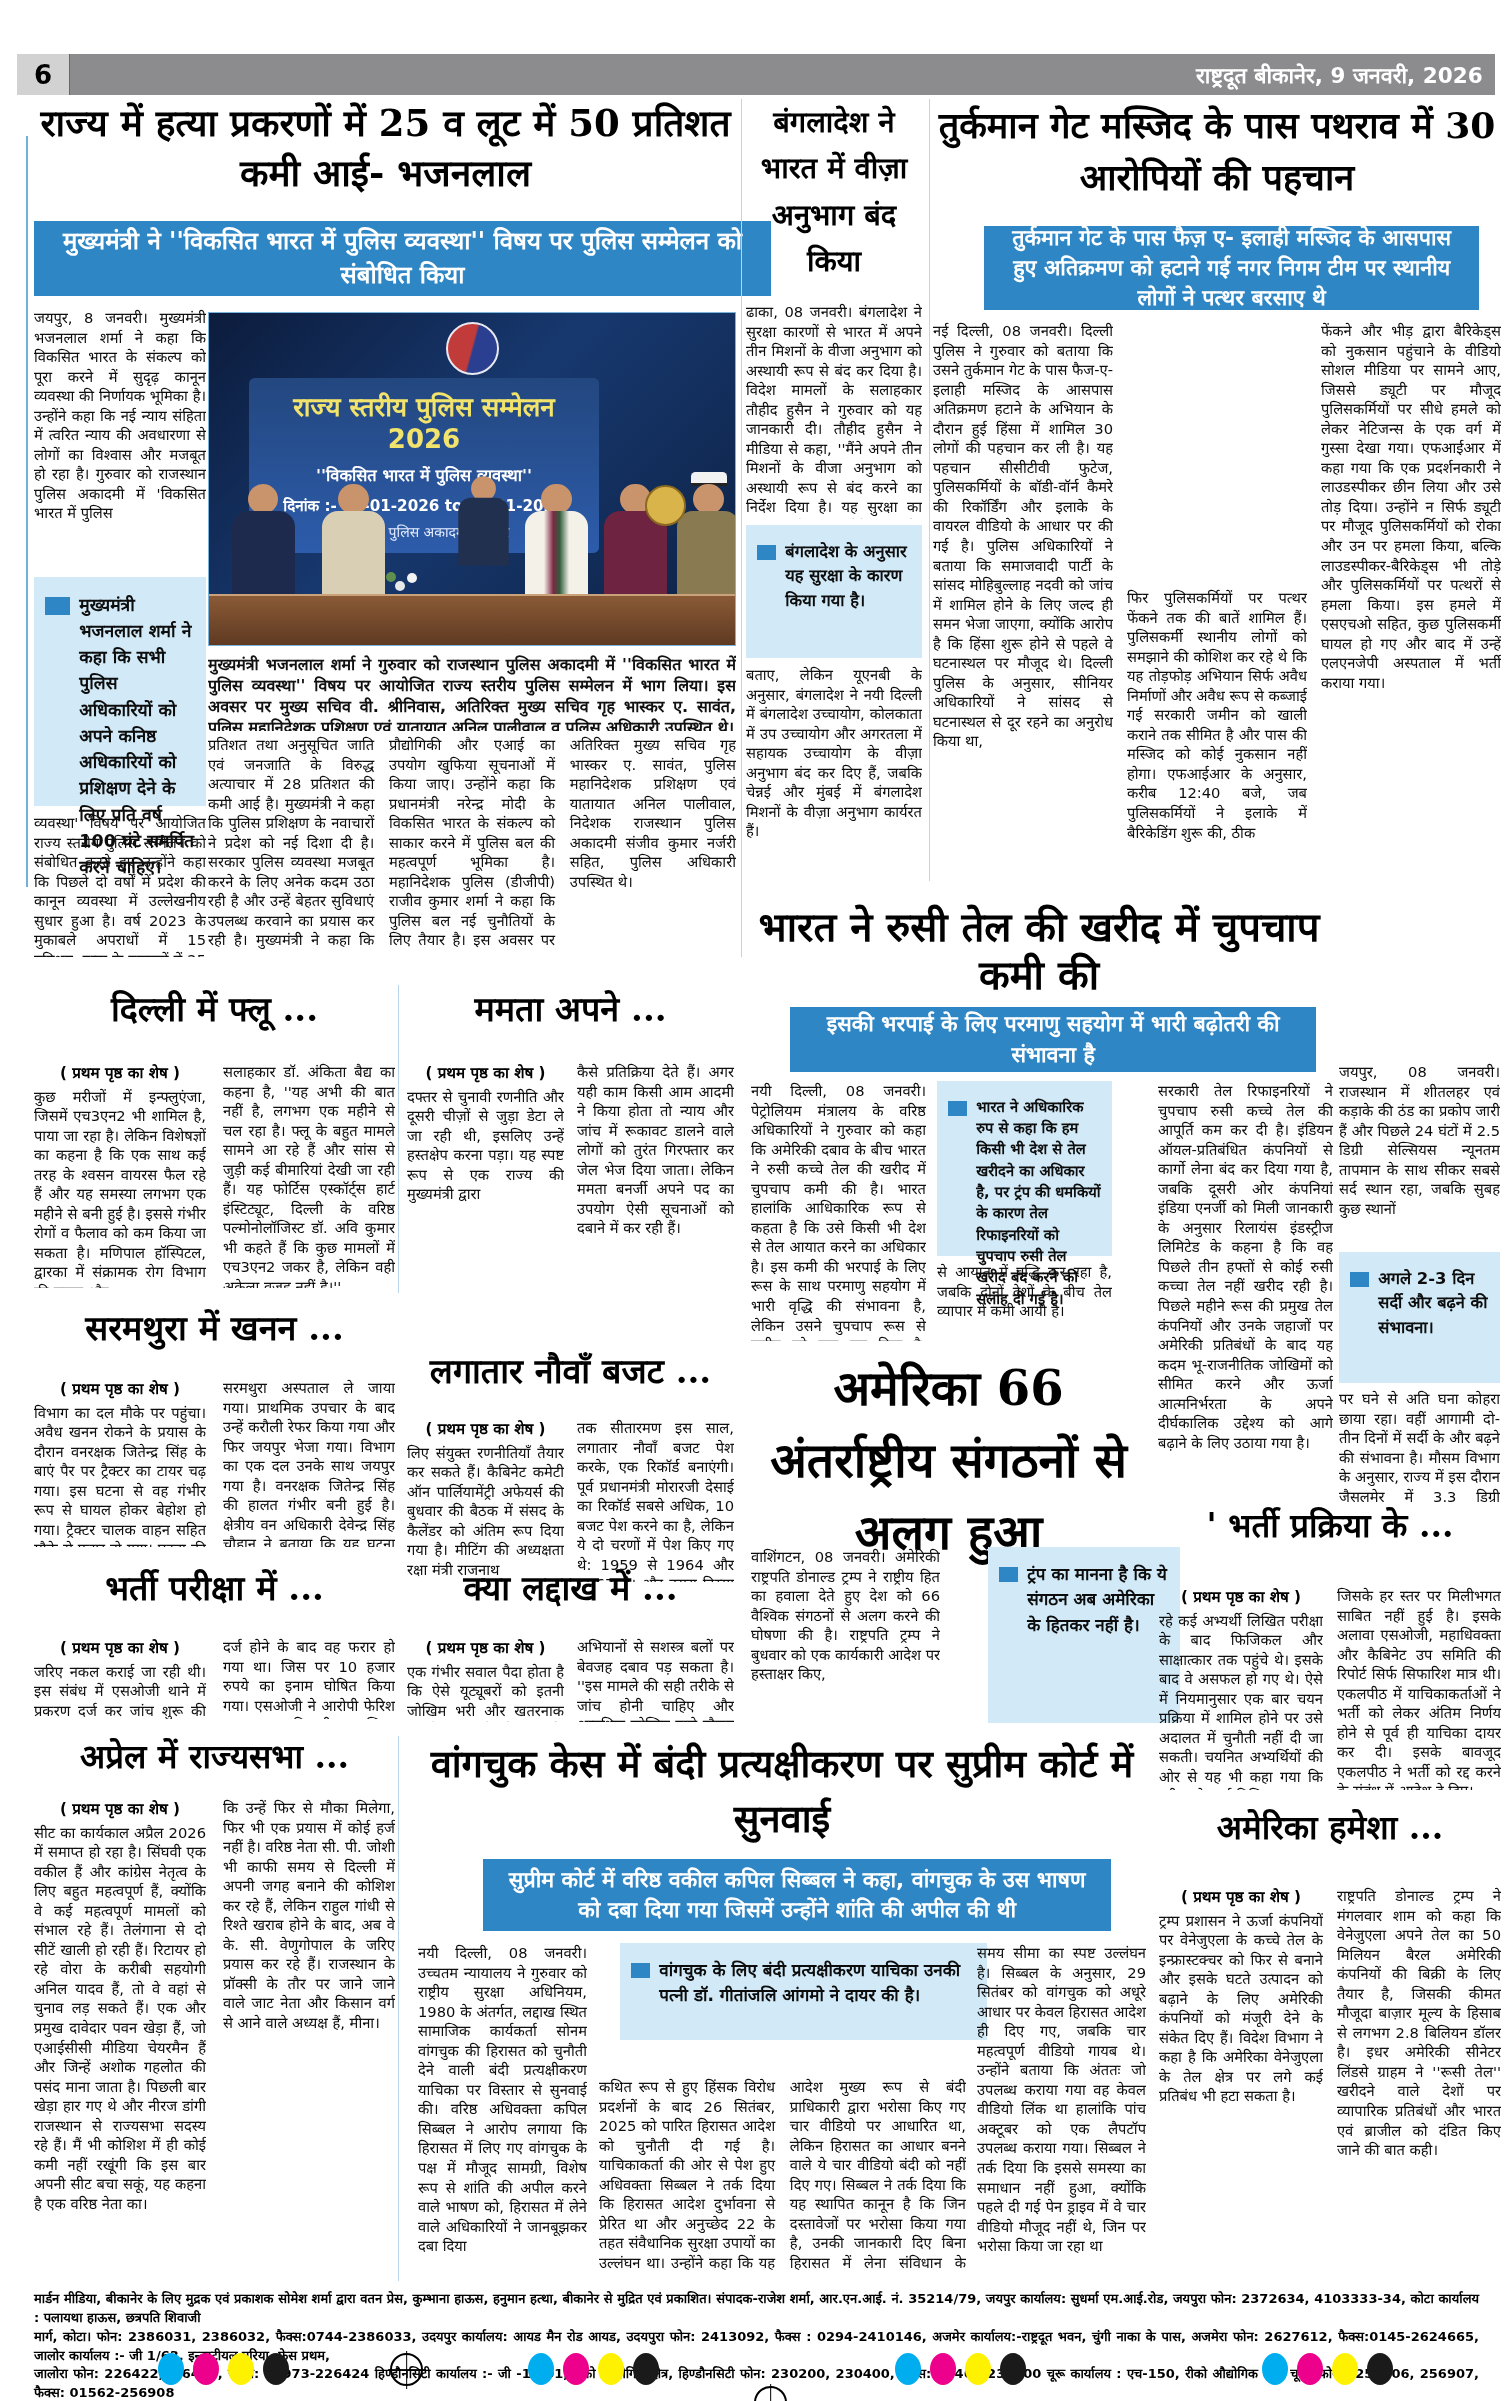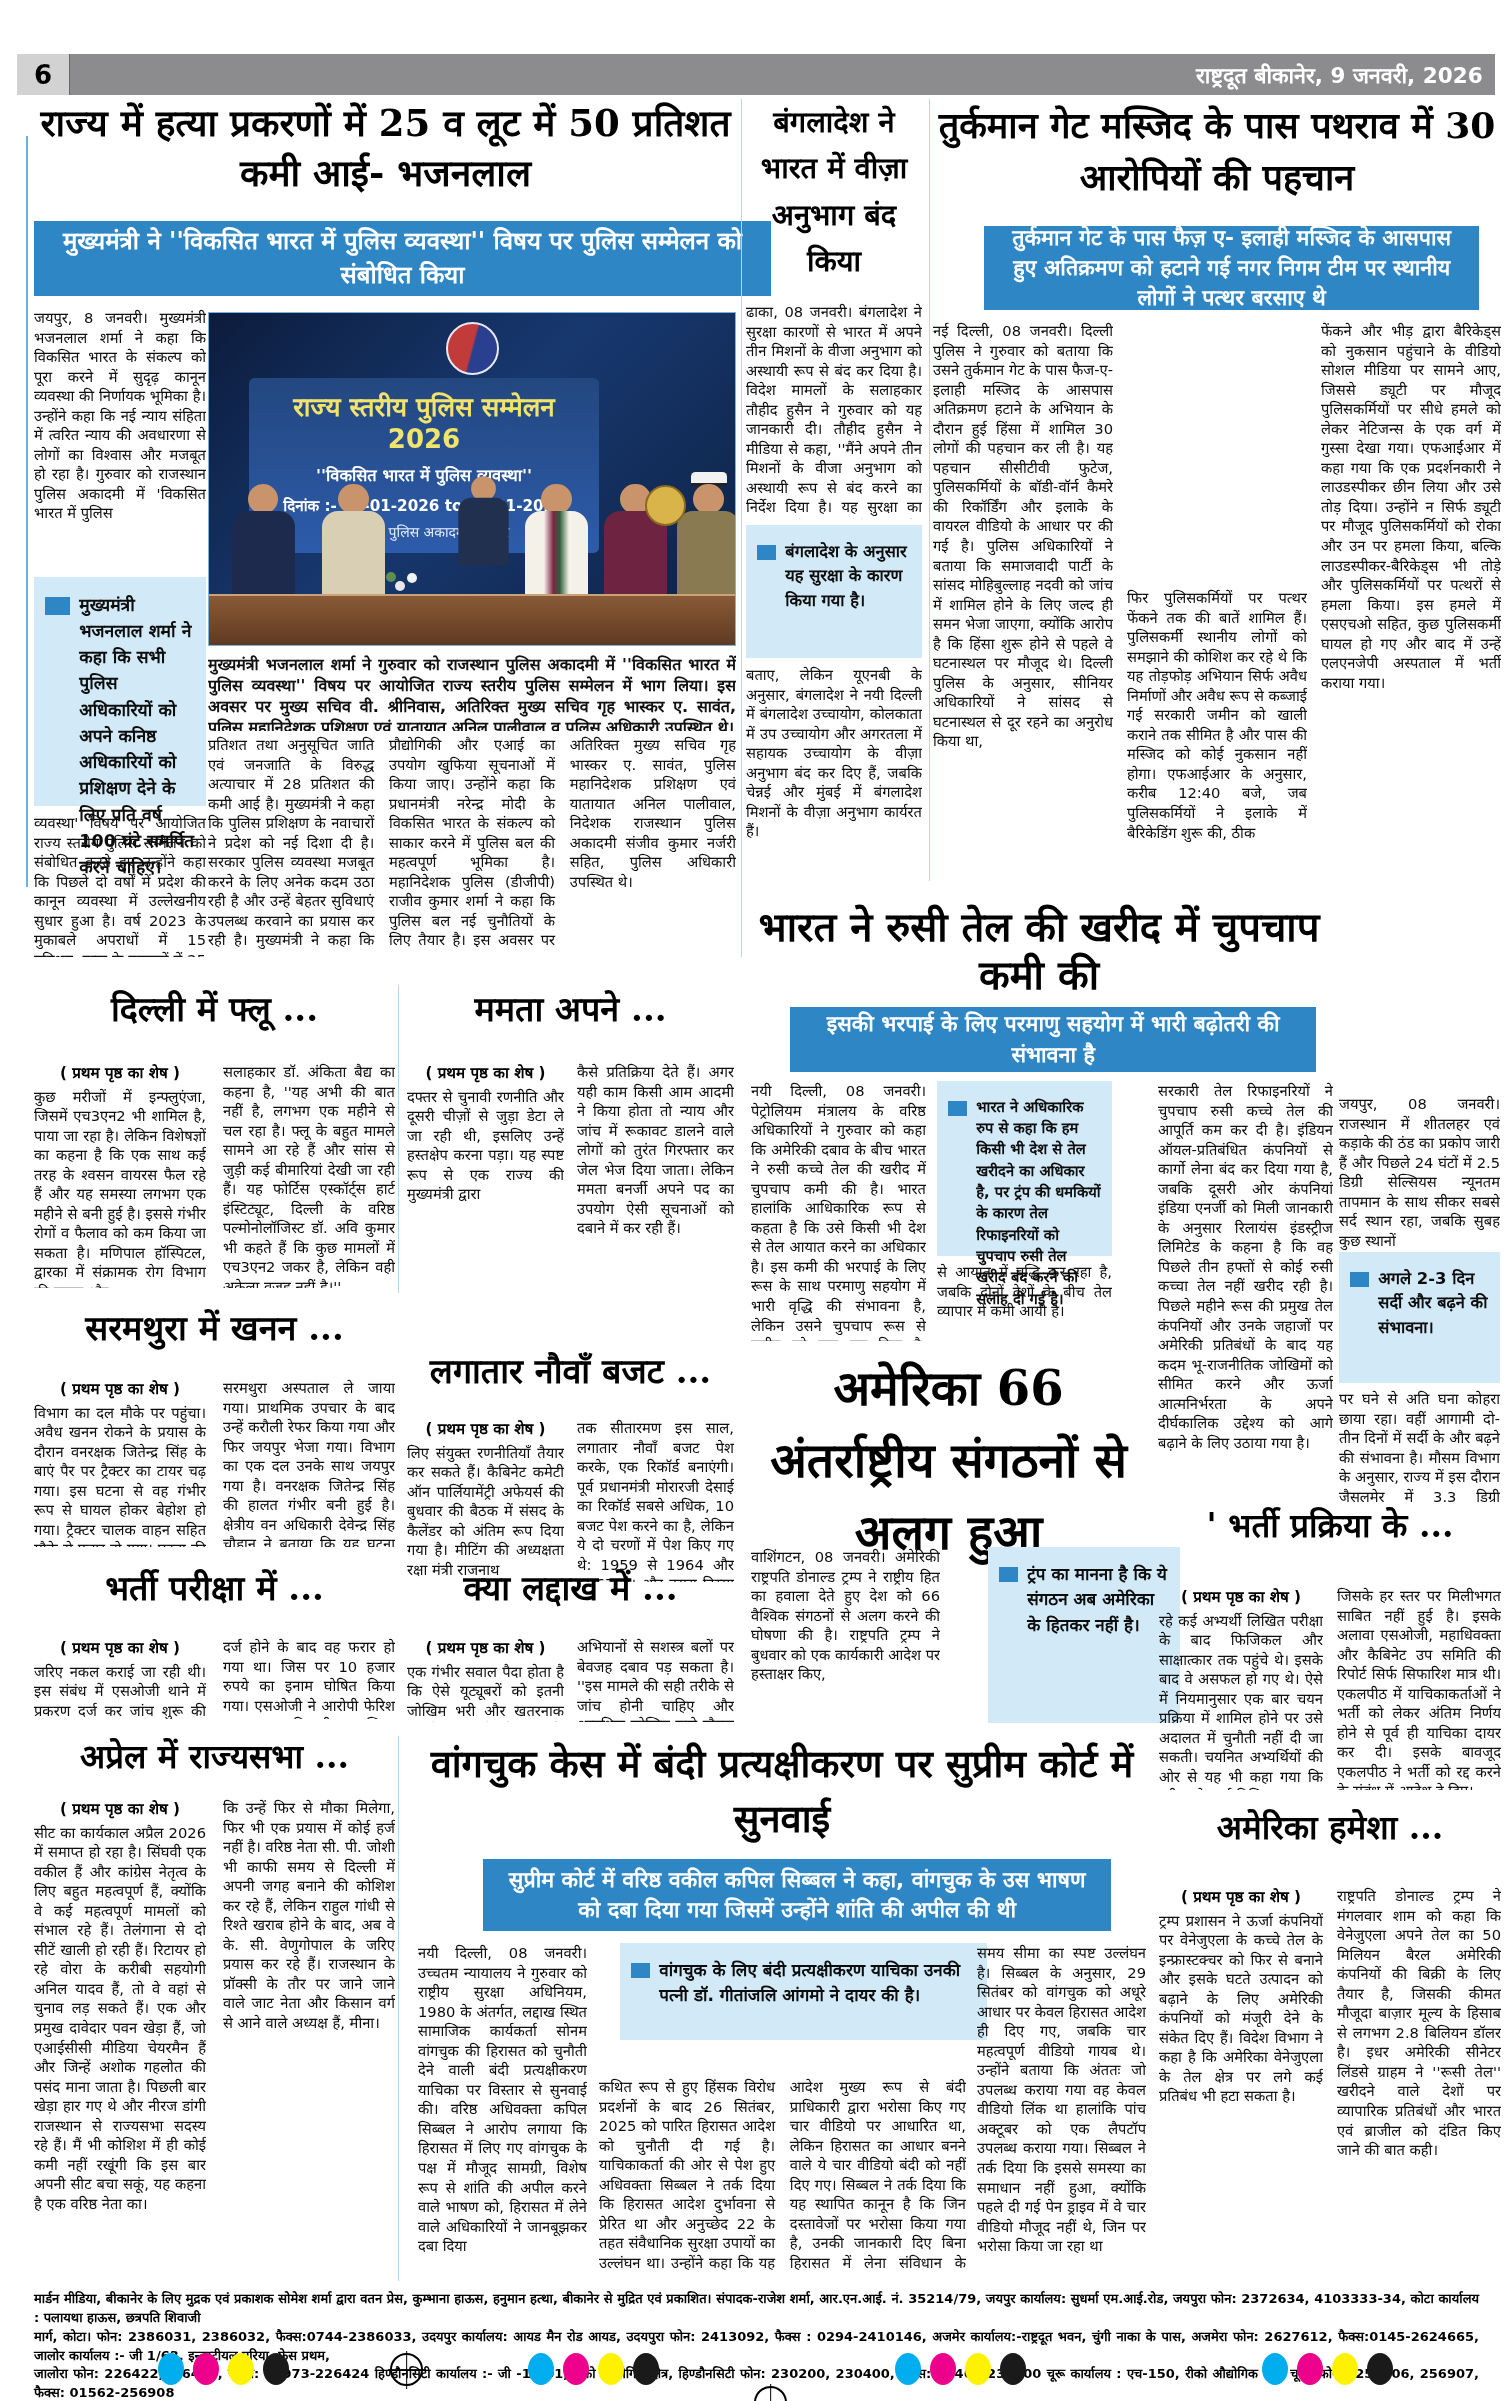--- a/index.html
+++ b/index.html
@@ -127,21 +127,21 @@
   <div class="abs hl" style="left:751px;top:903px;width:576px;height:96px;font-size:40px;line-height:1.2;">भारत ने रुसी तेल की खरीद में चुपचाप कमी की</div>
   <div class="abs bar" style="left:790px;top:1007px;width:497px;height:65px;font-size:21.5px;padding:0 14.7px;">इसकी भरपाई के लिए परमाणु सहयोग में भारी बढ़ोतरी की संभावना है</div>
   <div class="abs body clip" style="left:751px;top:1081px;width:175px;height:260px;">नयी दिल्ली, 08 जनवरी। पेट्रोलियम मंत्रालय के वरिष्ठ अधिकारियों ने गुरुवार को कहा कि अमेरिकी दबाव के बीच भारत ने रुसी कच्चे तेल की खरीद में चुपचाप कमी की है। भारत हालांकि आधिकारिक रूप से कहता है कि उसे किसी भी देश से तेल आयात करने का अधिकार है। इस कमी की भरपाई के लिए रूस के साथ परमाणु सहयोग में भारी वृद्धि की संभावना है, लेकिन उसने चुपचाप रूस से खरीद को कम कर दिया है, जबकि अमेरिका</div>
   <div class="abs pq" style="left:937px;top:1081px;width:175px;height:175px;">
     <div class="sq" style="width:19px;height:14.7px;"></div>
     <div class="t" style="font-size:14.7px;line-height:1.45;">भारत ने अधिकारिक रुप से कहा कि हम किसी भी देश से तेल खरीदने का अधिकार है, पर ट्रंप की धमकियों के कारण तेल रिफाइनरियों को चुपचाप रुसी तेल खरीद बंद करने की सलाह दी गई है।</div>
   </div>
   <div class="abs body clip" style="left:937px;top:1262px;width:175px;height:79px;">से आयात में वृद्धि कर रहा है, जबकि दोनों देशों के बीच तेल व्यापार में कमी आयी है।</div>
   <div class="abs body clip" style="left:1158px;top:1081px;width:175px;height:421px;">सरकारी तेल रिफाइनरियों ने चुपचाप रुसी कच्चे तेल की आपूर्ति कम कर दी है। इंडियन ऑयल-प्रतिबंधित कंपनियों से कार्गो लेना बंद कर दिया गया है, जबकि दूसरी ओर कंपनियां इंडिया एनर्जी को मिली जानकारी के अनुसार रिलायंस इंडस्ट्रीज लिमिटेड के कहना है कि वह पिछले तीन हफ्तों से कोई रुसी कच्चा तेल नहीं खरीद रही है। पिछले महीने रूस की प्रमुख तेल कंपनियों और उनके जहाजों पर अमेरिकी प्रतिबंधों के बाद यह कदम भू-राजनीतिक जोखिमों को सीमित करने और ऊर्जा आत्मनिर्भरता के अपने दीर्घकालिक उद्देश्य को आगे बढ़ाने के लिए उठाया गया है।</div>
 
-  <div class="abs body clip" style="left:1339px;top:1062px;width:161px;height:186px;margin-top:32px;">जयपुर, 08 जनवरी। राजस्थान में शीतलहर एवं कड़ाके की ठंड का प्रकोप जारी हैं और पिछले 24 घंटों में 2.5 डिग्री सेल्सियस न्यूनतम तापमान के साथ सीकर सबसे सर्द स्थान रहा, जबकि सुबह कुछ स्थानों</div>
+  <div class="abs body clip" style="left:1339px;top:1062px;width:161px;height:186px;">जयपुर, 08 जनवरी। राजस्थान में शीतलहर एवं कड़ाके की ठंड का प्रकोप जारी हैं और पिछले 24 घंटों में 2.5 डिग्री सेल्सियस न्यूनतम तापमान के साथ सीकर सबसे सर्द स्थान रहा, जबकि सुबह कुछ स्थानों</div>
   <div class="abs pq" style="left:1339px;top:1252px;width:161px;height:131px;">
     <div class="sq" style="width:19px;height:14.7px;"></div>
     <div class="t" style="font-size:16.4px;">अगले 2-3 दिन सर्दी और बढ़ने की संभावना।</div>
   </div>
   <div class="abs body clip" style="left:1339px;top:1389px;width:161px;height:113px;">पर घने से अति घना कोहरा छाया रहा। वहीं आगामी दो-तीन दिनों में सर्दी के और बढ़ने की संभावना है। मौसम विभाग के अनुसार, राज्य में इस दौरान जैसलमेर में 3.3 डिग्री सेल्सियस के साथ सबसे कम तथा जयपुर में न्यूनतम तापमान 4.4 डिग्री सेल्सियस दर्ज किया गया। चौमूं स्थल माडेड़ में न्यूनतम तापमान 4.6 डिग्री रहा। मौसम विभाग के अनुसार, आगामी दो-तीन दिनों में राज्य के उत्तरी भागों में न्यूनतम तापमान में सेल्सियस की और गिरावट होने एवं तापमान सामान्य से दो-चार डिग्री सेल्सियस नीचे दर्ज होने तथा शीतलहर चलने के आसार हैं।</div>
 
   <div class="abs divider" style="left:398px;top:985px;height:308px;"></div>
   <div class="abs hl" style="left:34px;top:985px;width:361px;height:65px;font-size:34px;">दिल्ली में फ्लू ...</div>
   <div class="abs clip" style="left:34px;top:1062px;width:172px;height:226px;">
     <div class="cont">( प्रथम पृष्ठ का शेष )</div>

